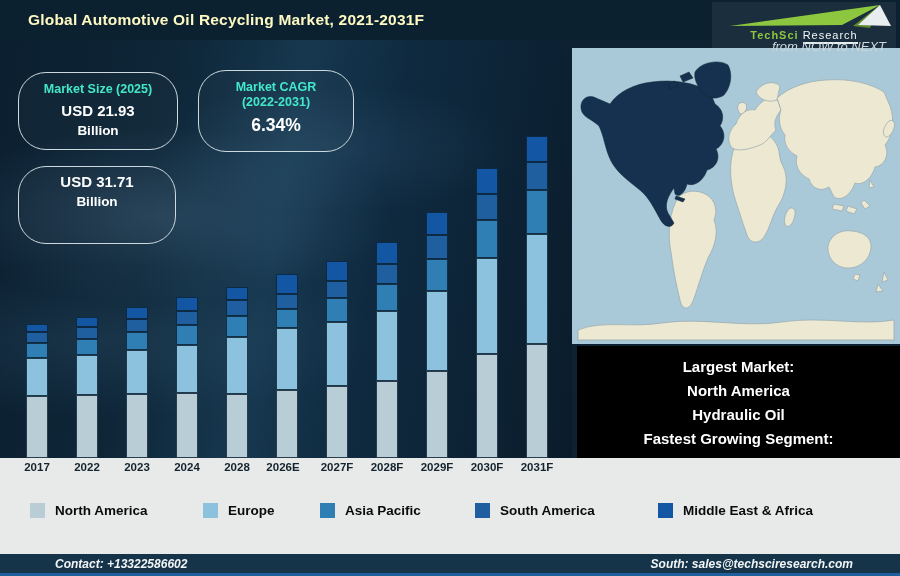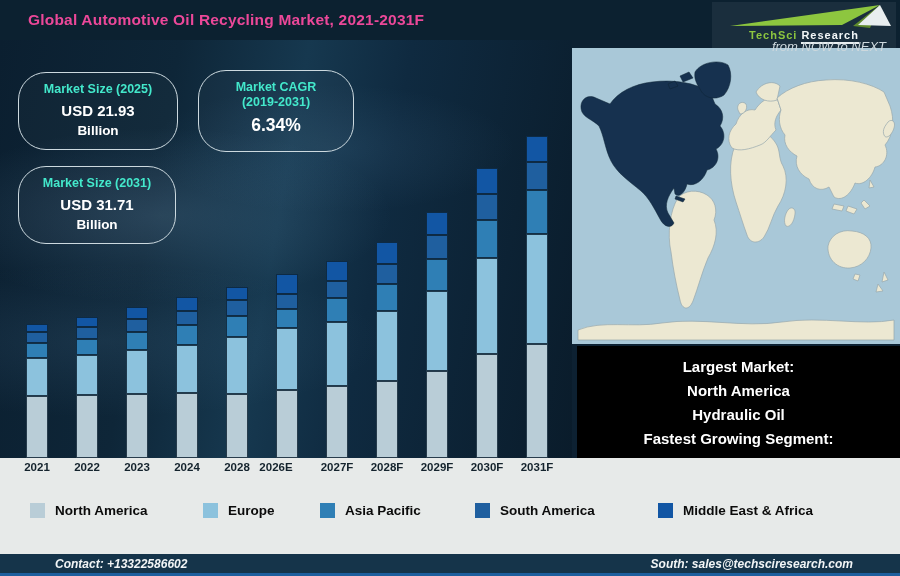--- a/index.html
+++ b/index.html
@@ -5,26 +5,26 @@
   html,body{margin:0;padding:0;}
   body{
     width:900px;height:576px;position:relative;overflow:hidden;
     background:#0d2132;
     font-family:"Liberation Sans","DejaVu Sans",sans-serif;
     -webkit-font-smoothing:antialiased;
   }
   
   .header{position:absolute;left:0;top:0;width:900px;height:40px;background:#0c2130;}
   .page-title{position:absolute;left:28px;top:0;height:40px;line-height:40px;
-    color:#ec4899;font-size:15.5px;font-weight:bold;letter-spacing:.2px;text-align:center;}
+    color:#fef9c3;font-size:15.5px;font-weight:bold;letter-spacing:.2px;text-align:center;}
   .logo-box{position:absolute;top:2px;right:4px;width:184px;height:46px;background:#1a2e3d;z-index:5;}
   .logo-dart{position:absolute;left:18px;top:2px;width:164px;height:24px;}
   .logo-textrow{position:absolute;left:0;top:23px;width:100%;text-align:center;white-space:nowrap;}
   .logo-techsci{color:#8dc63f;font-weight:bold;font-size:11px;letter-spacing:1px;}
-  .logo-research{color:#f2f6f7;font-weight:bold;font-size:11px;letter-spacing:1px;
+  .logo-research{color:#f2f6f7;font-weight:normal;font-size:11px;letter-spacing:1px;
     border-bottom:2px solid #e8eef0;padding-bottom:1px;margin-left:4px;}
   .logo-tagline{position:absolute;right:10px;top:37px;color:#cdd8dd;
     font-size:13px;font-style:italic;}
   
   .chart-panel{position:absolute;left:0;top:40px;width:572px;height:418px;
     background:linear-gradient(100deg,#0b1f30 0%,#0e2638 28%,#16384f 48%,#0f2a40 64%,#0a1c2b 100%);}
   .wave{position:absolute;inset:0;
     background:
       radial-gradient(58% 30% at 28% 42%, rgba(125,170,205,.20), transparent 70%),
       radial-gradient(46% 22% at 58% 26%, rgba(100,150,190,.13), transparent 70%),
@@ -163,25 +163,24 @@
     </div>
 </div>
 
 <div class="info-box" id="box-2025">
   <div class="ib-title">Market Size (2025)</div>
   <div class="ib-value">USD 21.93</div>
   <div class="ib-unit">Billion</div>
 </div>
 <div class="info-box" id="box-cagr">
   <div class="ib-title">Market CAGR</div>
-  <div class="ib-title2">(2019-2031)</div>
+  <div class="ib-title2">(2022-2031)</div>
   <div class="ib-value-big">6.34%</div>
 </div>
 <div class="info-box" id="box-2031">
-  <div class="ib-title">Market Size (2031)</div>
   <div class="ib-value">USD 31.71</div>
   <div class="ib-unit">Billion</div>
 </div>
 
 <div class="map-panel">
   <svg viewBox="0 0 328 296" width="328" height="296">
     <rect x="0" y="0" width="328" height="296" fill="#a9c8d8"></rect>
     <g fill="#ece8d2" stroke="#97a8ad" stroke-width="0.7">
 
       <path d="M6,282 C30,272 60,280 90,275 C130,269 170,280 210,274 C250,268 290,278 322,272 L322,292 L6,292 Z"></path>
@@ -224,26 +223,26 @@
 
 <div class="caption-box">
   <div class="caption-line">Largest Market:</div>
   <div class="caption-line">North America</div>
   <div class="caption-line">Hydraulic Oil</div>
   <div class="caption-line">Fastest Growing Segment:</div>
 </div>
 
 <div class="bottom-area">
   <div id="axis-labels">
-      <div class="axis-label" style="left: 37px;">2021</div>
+      <div class="axis-label" style="left: 37px;">2017</div>
       <div class="axis-label" style="left: 87px;">2022</div>
       <div class="axis-label" style="left: 137px;">2023</div>
       <div class="axis-label" style="left: 187px;">2024</div>
       <div class="axis-label" style="left: 237px;">2028</div>
-      <div class="axis-label" style="left: 276px; text-align: center;">2026E</div>
+      <div class="axis-label" style="left: 283px; text-align: center;">2026E</div>
       <div class="axis-label" style="left: 337px;">2027F</div>
       <div class="axis-label" style="left: 387px;">2028F</div>
       <div class="axis-label" style="left: 437px;">2029F</div>
       <div class="axis-label" style="left: 487px;">2030F</div>
       <div class="axis-label" style="left: 537px;">2031F</div>
     </div>
   <div id="legend">
       <div class="legend-item" style="left: 30px;">
         <div class="swatch" style="background: rgb(185, 205, 215);"></div>
         <div class="legend-label">North America</div>

